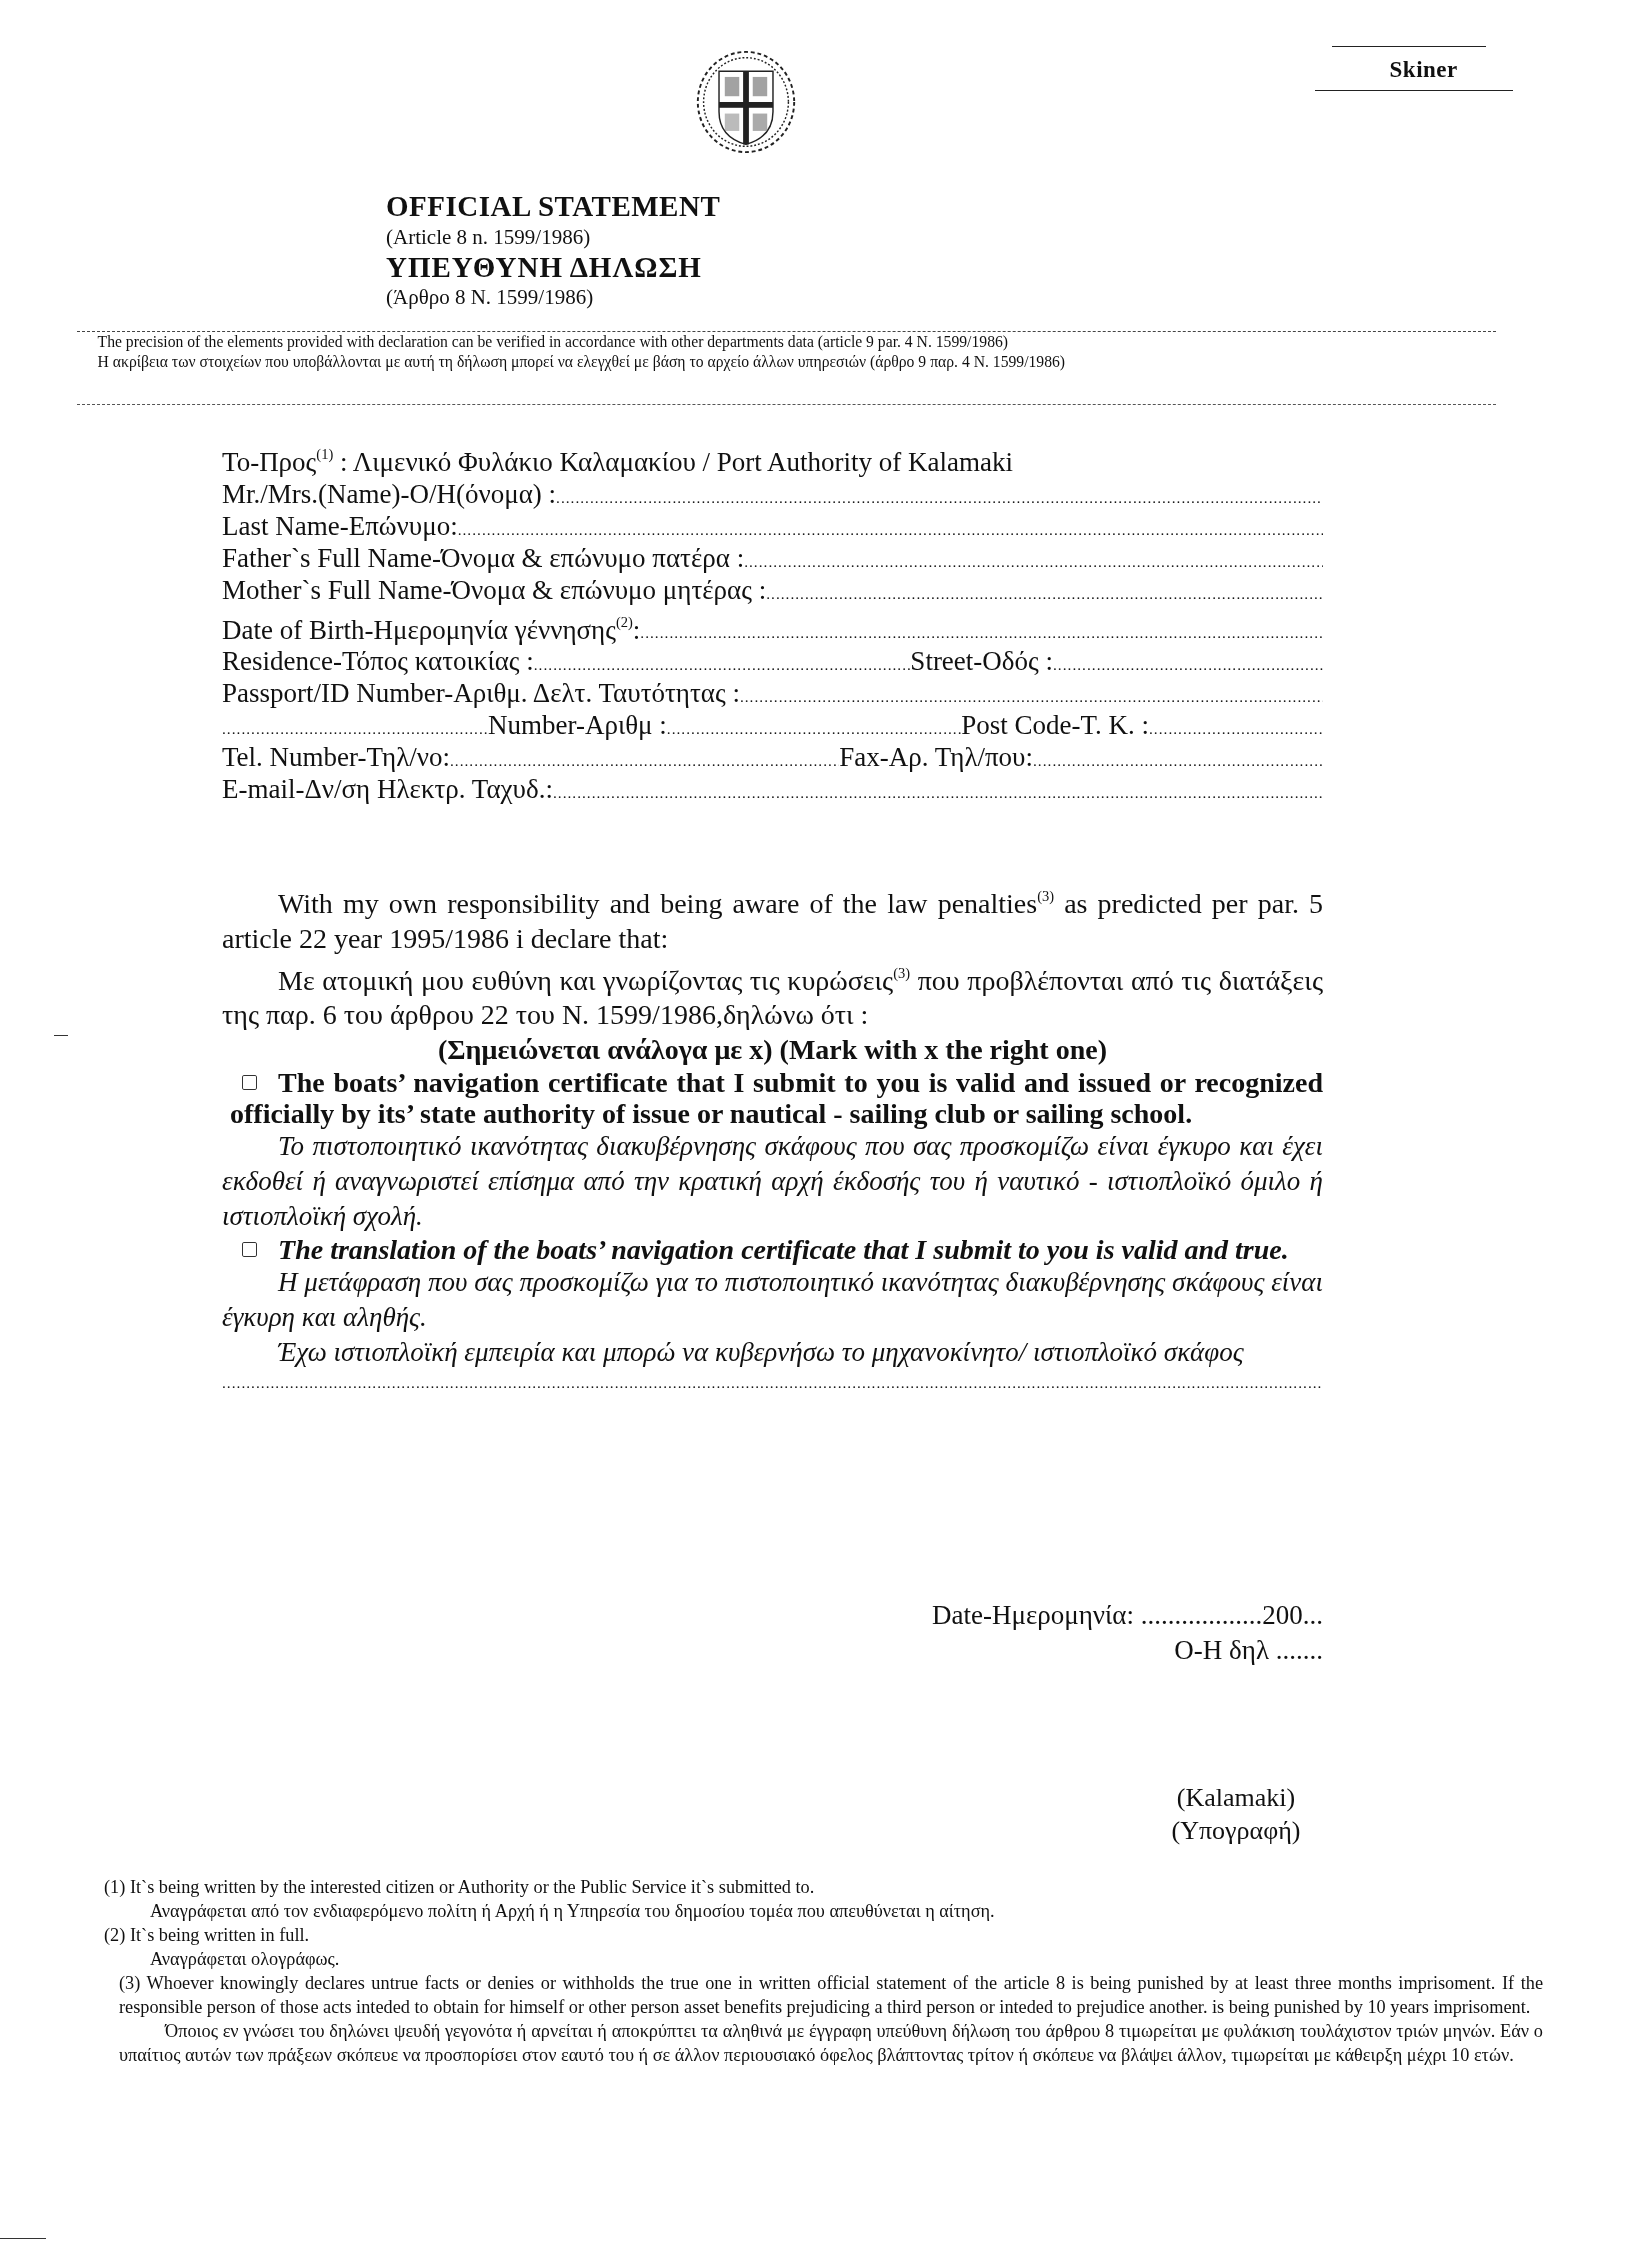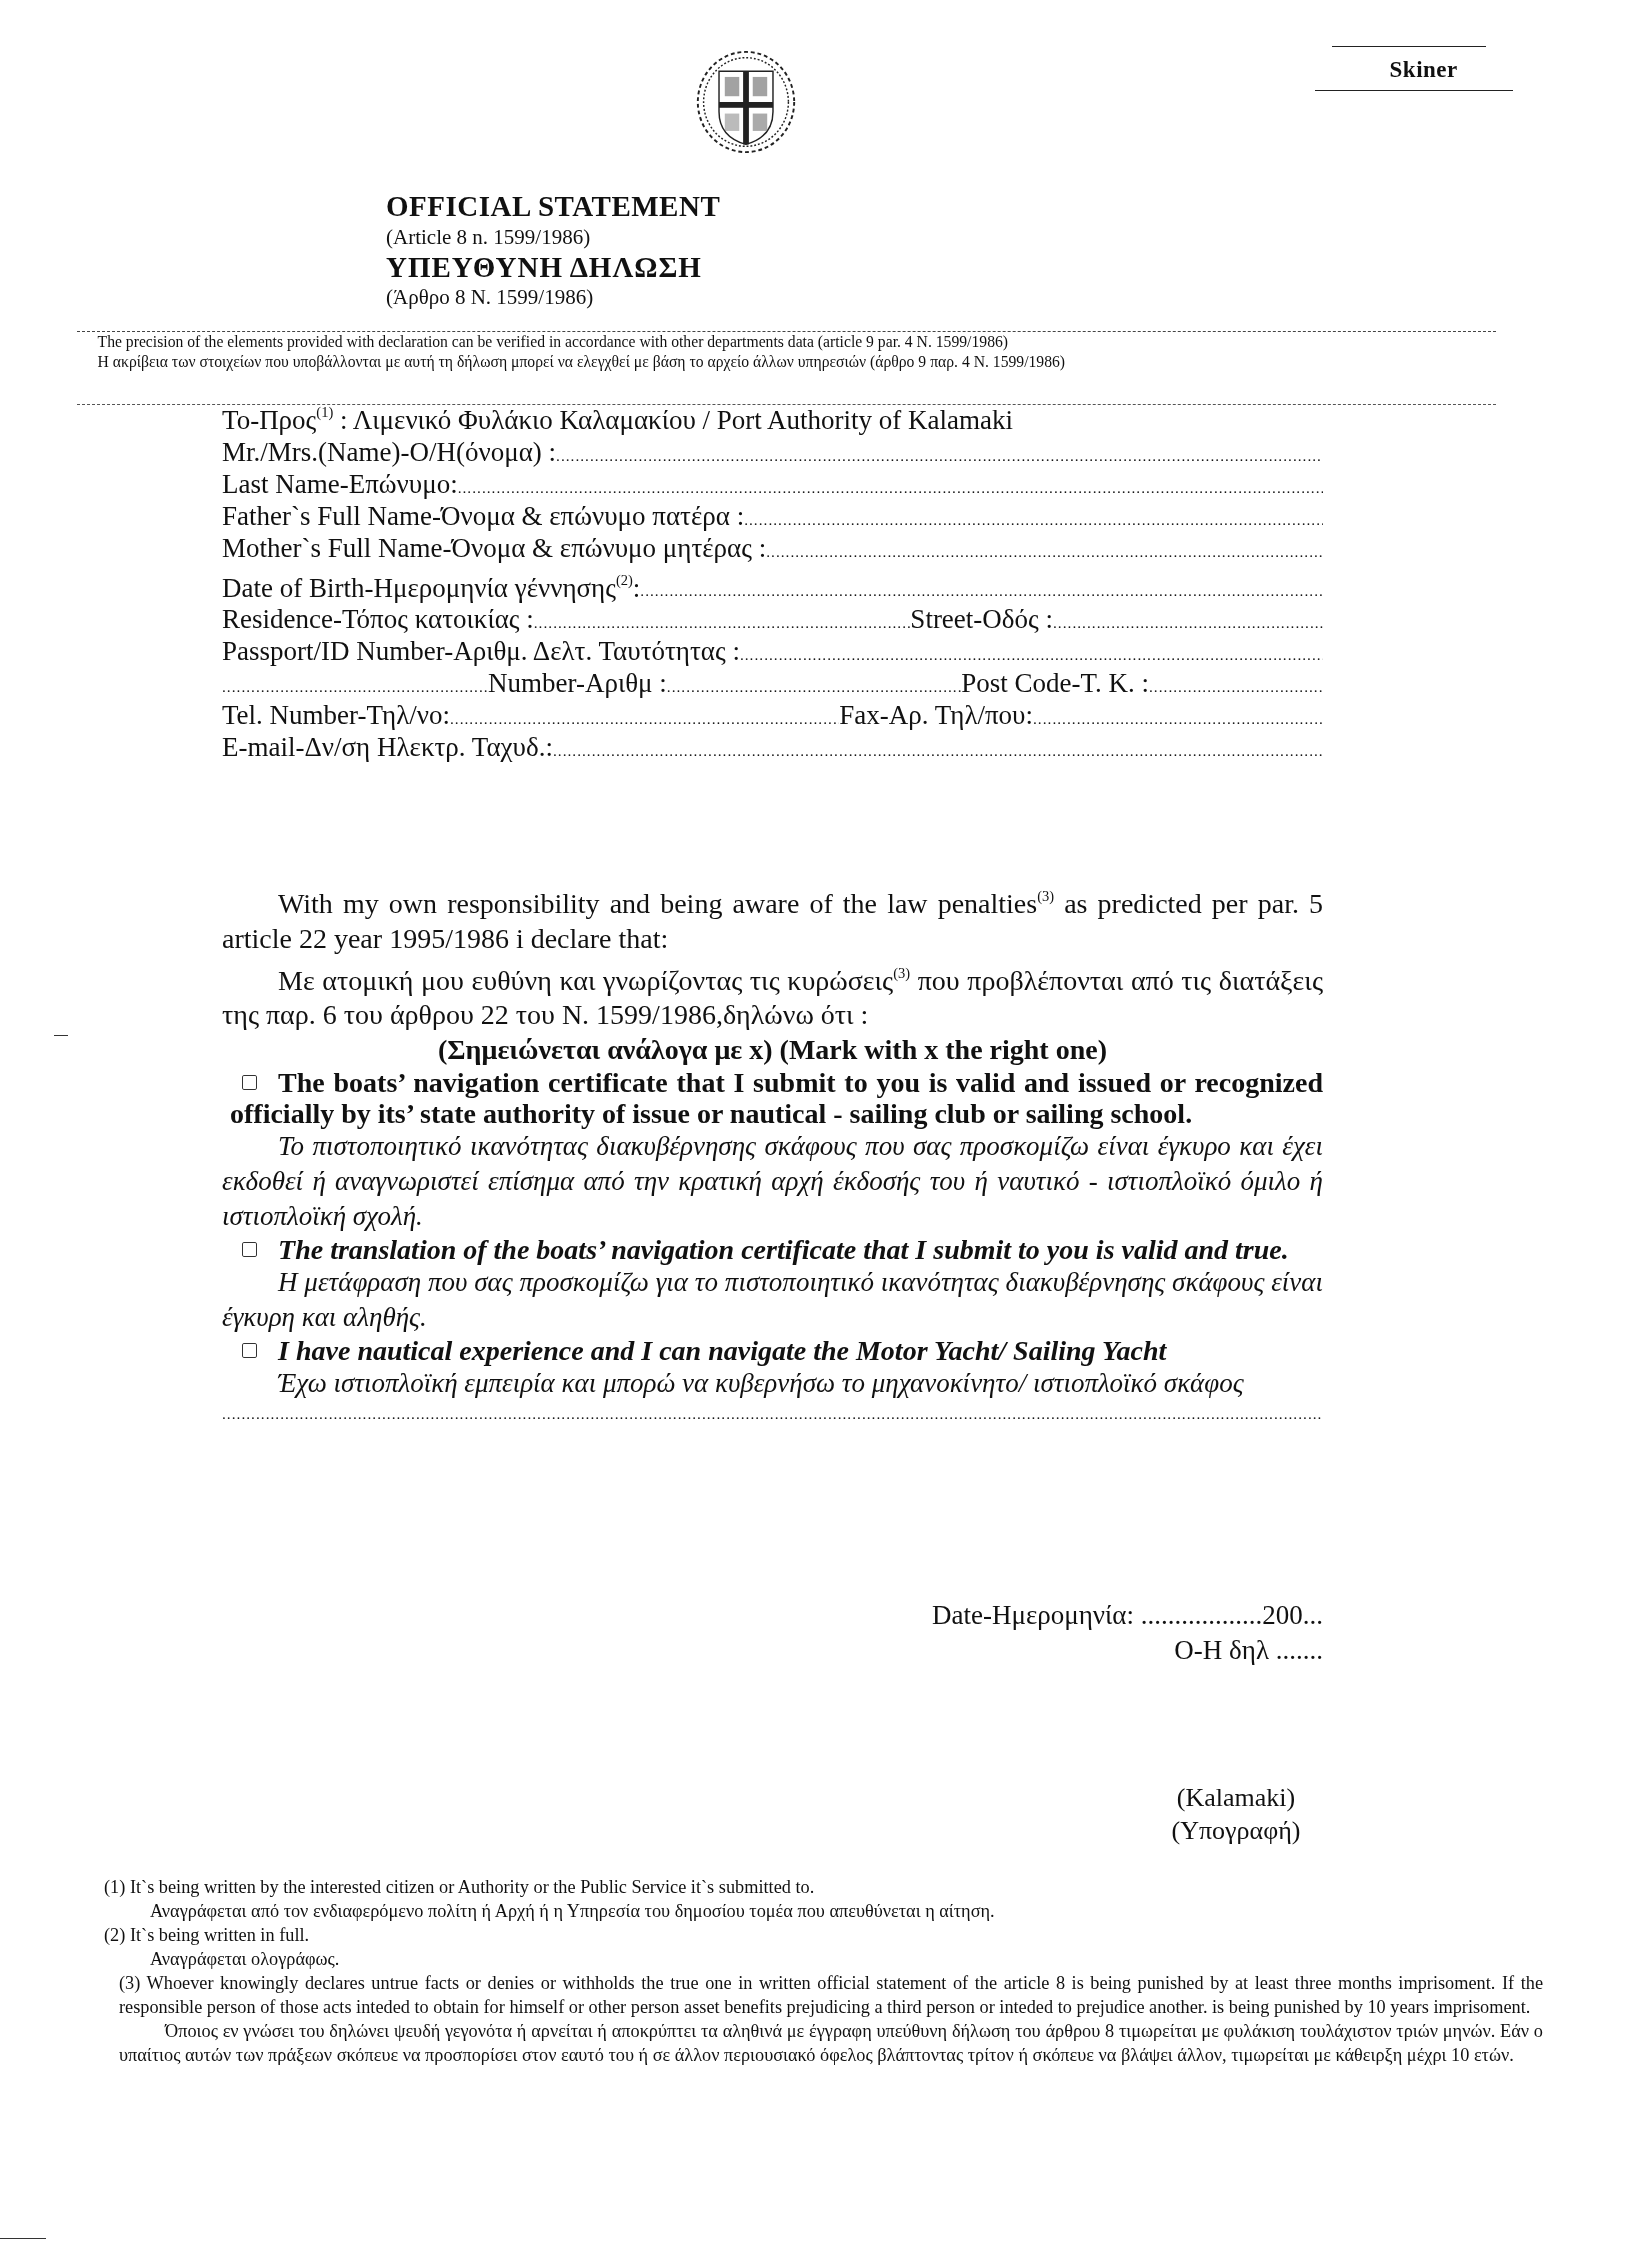--- a/index.html
+++ b/index.html
@@ -11,21 +11,21 @@
   .skiner { text-align: center; font-weight: bold; font-size: 23px; margin: 9.7px 0 7.7px 19.3px; letter-spacing: 0.5px; }
   .skiner-line-bot { border-top: 1.9px solid #222; width: 198px; }
   .emblem { left: 693px; top: 48px; width: 106px; height: 108px; }
   .title-block { left: 386px; width: 869px; top: 188px; text-align: left; }
   .t1 { font-size: 29px; font-weight: bold; letter-spacing: 0.5px; line-height: 37px; }
   .t2 { font-size: 21px; line-height: 25px; }
   .t3 { font-size: 29px; font-weight: bold; letter-spacing: 1px; line-height: 35px; }
   .notice { left: 77px; top: 331px; width: 1419px; border-top: 1.4px dashed #444; }
   .notice-line { font-size: 16px; line-height: 20px; white-space: nowrap; padding-left: 21px; font-family: "Liberation Sans Narrow", "Liberation Serif", serif; transform-origin: left; }
   .notice-bottom { left: 77px; top: 404px; width: 1419px; border-top: 1.4px dashed #555; }
-  .form { left: 222px; top: 396px; width: 1101px; font-size: 27px; line-height: 32px; }
+  .form { left: 222px; top: 438px; width: 1101px; font-size: 27px; line-height: 32px; }
   .row { white-space: nowrap; overflow: hidden; display: flex; }
   .row .lbl { flex: 0 0 auto; }
   .row .dots { flex: 1 1 auto; overflow: hidden; letter-spacing: 1px; font-size: 15.4px; align-self: flex-end; line-height: 25px; }
   .row .dots::after { content: "......................................................................................................................................................................................................................................................"; }
   .sup { font-size: 14.5px; vertical-align: 11.6px; }
   .decl { left: 222px; top: 879px; width: 1101px; font-size: 28px; line-height: 35px; }
   .indent { text-indent: 56px; }
   .justify { text-align: justify; }
   .bold-center { text-align: center; font-weight: bold; }
   .item-en { font-weight: bold; font-size: 28px; line-height: 31px; margin-left: 8px; }
@@ -144,23 +144,20 @@
     <div class="item-en justify"><span class="checkbox"></span><span>The boats’ navigation certificate that I submit to you is  valid and issued or recognized officially by its’  state authority of issue or nautical - sailing club or sailing school.</span></div>
     <div class="item-gr indent justify">Το πιστοποιητικό ικανότητας διακυβέρνησης σκάφους που σας προσκομίζω είναι έγκυρο και έχει εκδοθεί ή αναγνωριστεί επίσημα από την κρατική αρχή έκδοσής του ή ναυτικό - ιστιοπλοϊκό όμιλο ή ιστιοπλοϊκή σχολή.</div>
   </div>
 
   <div>
     <div class="item-en bi justify"><span class="checkbox"></span><span>The translation of the boats’ navigation certificate that I submit to you is valid and true.</span></div>
     <div class="item-gr indent justify">Η μετάφραση  που σας προσκομίζω για το πιστοποιητικό ικανότητας διακυβέρνησης σκάφους είναι έγκυρη και αληθής.</div>
   </div>
 
   <div>
-    <div class="item-en bi" style="display:flex; flex-wrap:wrap;">
-      <span style="flex:0 0 100%"><span class="checkbox"></span><span>I have nautical experience and I can navigate the Motor Yacht/ Sailing Yacht </span></span>
-    </div>
     <div class="item-gr indent"><span>Έχω ιστιοπλοϊκή εμπειρία και μπορώ να κυβερνήσω το μηχανοκίνητο/ ιστιοπλοϊκό σκάφος</span></div>
     <div class="row" style="font-size:27px; line-height:33px;">
         <span class="dots"></span>
       </div>
   </div>
 </div>
 
 <div class="abs date-block">
   <div><span>Date-Ημερομηνία: </span><span>..................200...</span></div>
   <div>Ο-Η δηλ .......</div>

